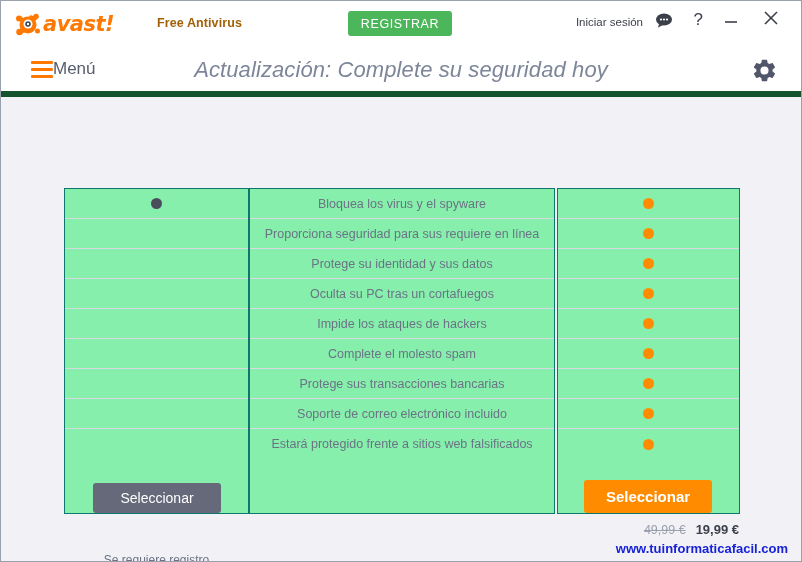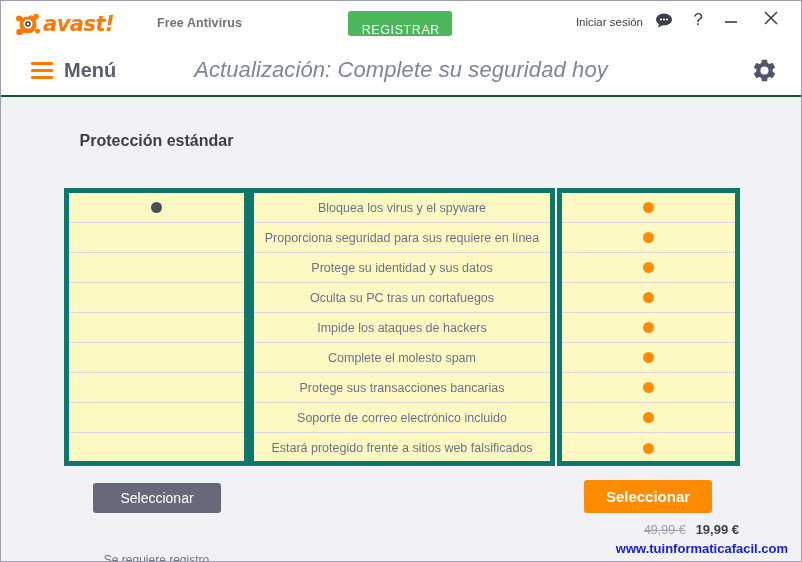--- a/index.html
+++ b/index.html
@@ -23,21 +23,21 @@
     overflow: hidden;
   }
 
   
   #header {
     position: absolute;
     left: 0; top: 0;
     width: 800px;
     height: 96px;
     background: #ffffff;
-    border-bottom: 2px solid #14532d;
+    border-bottom: 6px solid #14532d;
     box-sizing: border-box;
   }
 
   
   #logo-wrap {
     position: absolute;
     left: 14px; top: 9px;
     width: 115px; height: 30px;
   }
   .logo-ball {
@@ -54,39 +54,38 @@
     font-style: italic;
     letter-spacing: -0.5px;
     color: #ff7800;
     line-height: 24px;
   }
   #product-name {
     position: absolute;
     left: 120px; top: 15px;
     font-size: 12.5px;
     font-weight: bold;
-    color: #737373;
+    color: #a16207;
     letter-spacing: 0.1px;
     padding-left: 36px;
   }
 
   #register-btn {
     position: absolute;
     left: 347px; top: 10px;
     width: 104px; height: 25px;
     background: #4cb65a;
     border: none;
     border-radius: 3px;
     color: #ffffff;
     font-family: "Liberation Sans", sans-serif;
     font-size: 12.5px;
     letter-spacing: 0.6px;
     cursor: pointer;
-    padding: 12px;
-    text-align: right;
+    padding: 0;
   }
 
   #login-link {
     position: absolute;
     right: 158px; top: 15px;
     font-size: 11.5px;
     color: #3b3f4a;
     cursor: pointer;
     white-space: nowrap;
   }
@@ -112,24 +111,23 @@
   #hamburger { width: 22px; }
   #hamburger span {
     display: block;
     height: 3px;
     background: #ff7800;
     margin-bottom: 4px;
     border-radius: 1px;
   }
   #hamburger span:last-child { margin-bottom: 0; }
   #menu-label {
-    margin-left: 11px;
-    font-size: 20px;
+    font-size: 17px;
     color: #585d6b;
-    font-weight: 700;
+    font-weight: 400;
   }
 
   #page-title {
     position: absolute;
     left: 0; top: 56px;
     width: 800px;
     text-align: center;
     font-size: 22px;
     font-weight: 300;
     color: #7d8699;
@@ -166,24 +164,24 @@
   
   #compare-table {
     position: absolute;
     left: 63px; top: 91px;
     width: 676px;
     height: 278px;
   }
   .tcol {
     position: absolute;
     top: 0;
-    background: #fef9c3;
-    border: 5px solid #0f766e;
+    background: #86efac;
+    border: 1px solid #0f766e;
     box-sizing: border-box;
-    height: 278px;
+    height: 326px;
   }
   #col-left  { left: 0;   width: 185px; }
   #col-mid   { left: 185px; width: 306px; }
   #col-right { left: 493px; width: 183px; }
 
   .trow {
     height: 30px;
     box-sizing: border-box;
     border-bottom: 1px solid #d9d9e2;
     display: flex;
@@ -338,21 +336,20 @@
 
     <span id="gear-icon">
       <svg width="27" height="27" viewBox="0 0 24 24" fill="#52566a">
         <path d="M19.14 12.94a7.07 7.07 0 0 0 0-1.88l2.03-1.58a.5.5 0 0 0 .12-.64l-1.92-3.32a.5.5 0 0 0-.6-.22l-2.39.96a7.3 7.3 0 0 0-1.63-.94l-.36-2.54a.5.5 0 0 0-.5-.42h-3.84a.5.5 0 0 0-.5.42l-.36 2.54c-.58.24-1.12.56-1.62.94l-2.4-.96a.5.5 0 0 0-.6.22L2.65 8.84a.5.5 0 0 0 .12.64l2.03 1.58a7.07 7.07 0 0 0 0 1.88l-2.03 1.58a.5.5 0 0 0-.12.64l1.92 3.32c.13.22.38.3.6.22l2.4-.96c.5.38 1.04.7 1.62.94l.36 2.54c.04.24.25.42.5.42h3.84c.25 0 .46-.18.5-.42l.36-2.54c.58-.24 1.12-.56 1.63-.94l2.39.96c.22.08.47 0 .6-.22l1.92-3.32a.5.5 0 0 0-.12-.64l-2.03-1.58zM12 15.6A3.6 3.6 0 1 1 12 8.4a3.6 3.6 0 0 1 0 7.2z"></path>
       </svg>
     </span>
   </div>
 
   <div id="body-area">
 
-    <div class="col-heading" id="heading-left">Protección estándar</div>
 
     <div id="compare-table">
       <div class="tcol" id="col-left">
           <div class="trow">
             <span class="dot dot-dark"></span>
           </div>
           <div class="trow">
             <span class="dot dot-none"></span>
           </div>
           <div class="trow">

